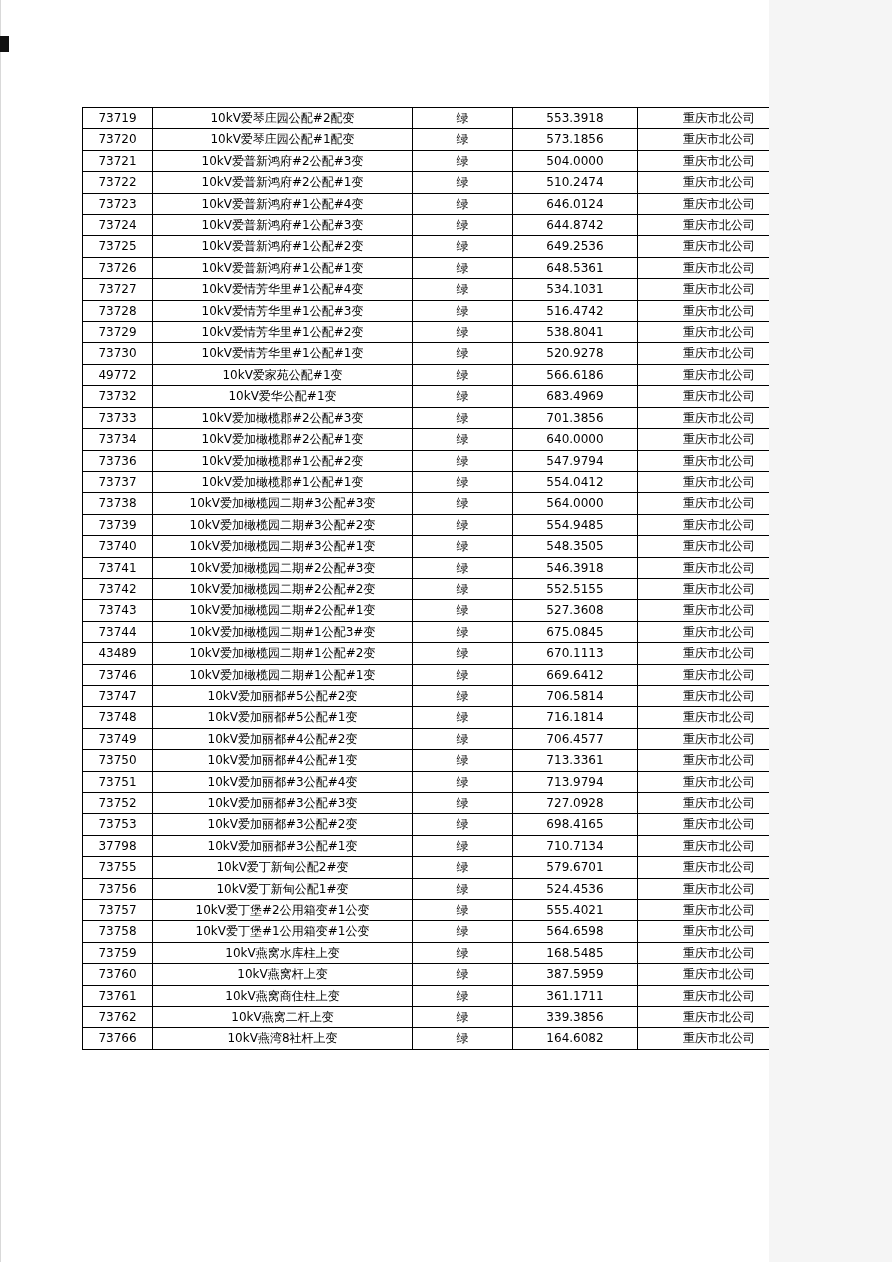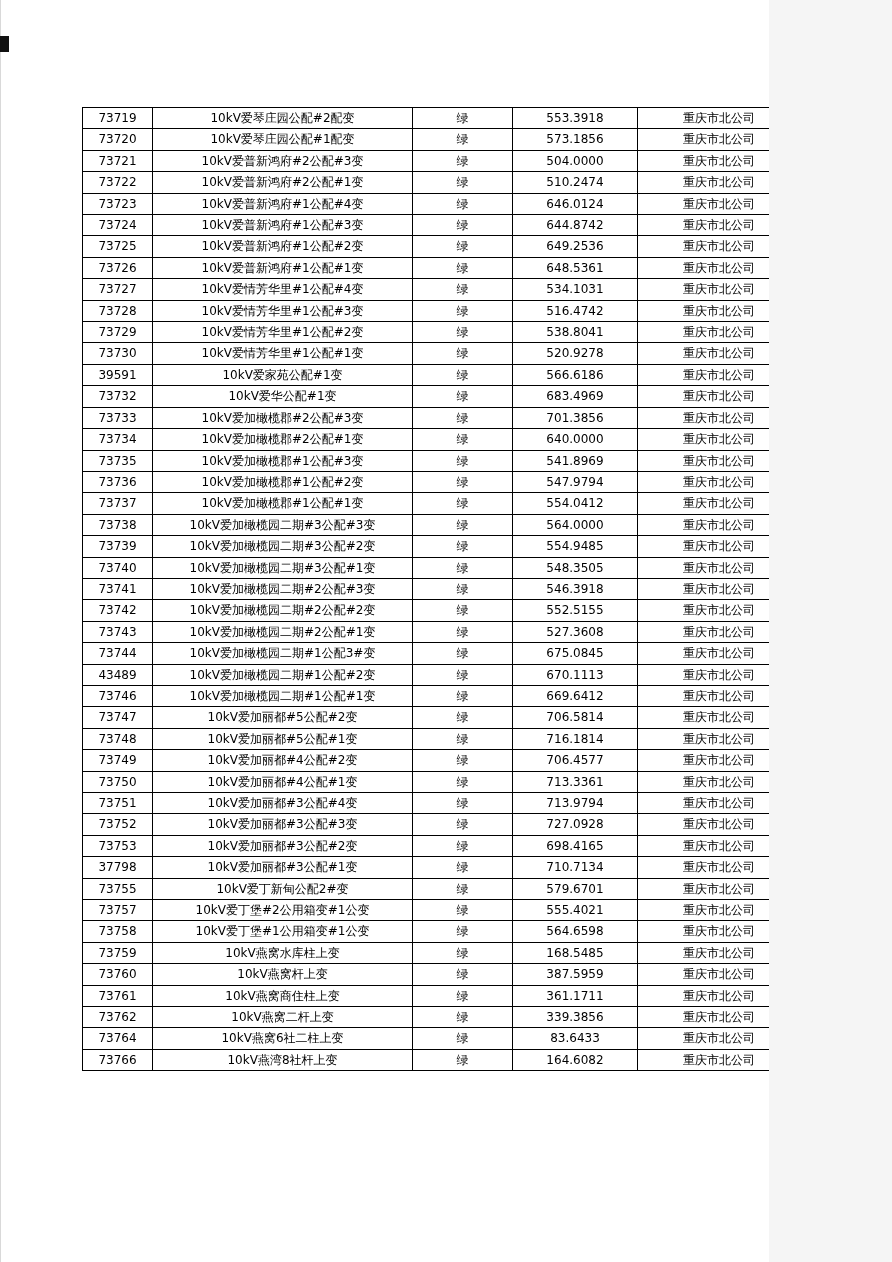--- a/index.html
+++ b/index.html
@@ -152,21 +152,21 @@
             <td class="col-company">重庆市北公司</td>
           </tr>
           <tr>
             <td class="col-id">73730</td>
             <td class="col-name">10kV爱情芳华里#1公配#1变</td>
             <td class="col-status">绿</td>
             <td class="col-value">520.9278</td>
             <td class="col-company">重庆市北公司</td>
           </tr>
           <tr>
-            <td class="col-id">39591</td>
+            <td class="col-id">49772</td>
             <td class="col-name">10kV爱家苑公配#1变</td>
             <td class="col-status">绿</td>
             <td class="col-value">566.6186</td>
             <td class="col-company">重庆市北公司</td>
           </tr>
           <tr>
             <td class="col-id">73732</td>
             <td class="col-name">10kV爱华公配#1变</td>
             <td class="col-status">绿</td>
             <td class="col-value">683.4969</td>
@@ -180,27 +180,20 @@
             <td class="col-company">重庆市北公司</td>
           </tr>
           <tr>
             <td class="col-id">73734</td>
             <td class="col-name">10kV爱加橄榄郡#2公配#1变</td>
             <td class="col-status">绿</td>
             <td class="col-value">640.0000</td>
             <td class="col-company">重庆市北公司</td>
           </tr>
           <tr>
-            <td class="col-id">73735</td>
-            <td class="col-name">10kV爱加橄榄郡#1公配#3变</td>
-            <td class="col-status">绿</td>
-            <td class="col-value">541.8969</td>
-            <td class="col-company">重庆市北公司</td>
-          </tr>
-          <tr>
             <td class="col-id">73736</td>
             <td class="col-name">10kV爱加橄榄郡#1公配#2变</td>
             <td class="col-status">绿</td>
             <td class="col-value">547.9794</td>
             <td class="col-company">重庆市北公司</td>
           </tr>
           <tr>
             <td class="col-id">73737</td>
             <td class="col-name">10kV爱加橄榄郡#1公配#1变</td>
             <td class="col-status">绿</td>
@@ -327,20 +320,27 @@
             <td class="col-company">重庆市北公司</td>
           </tr>
           <tr>
             <td class="col-id">73755</td>
             <td class="col-name">10kV爱丁新甸公配2#变</td>
             <td class="col-status">绿</td>
             <td class="col-value">579.6701</td>
             <td class="col-company">重庆市北公司</td>
           </tr>
           <tr>
+            <td class="col-id">73756</td>
+            <td class="col-name">10kV爱丁新甸公配1#变</td>
+            <td class="col-status">绿</td>
+            <td class="col-value">524.4536</td>
+            <td class="col-company">重庆市北公司</td>
+          </tr>
+          <tr>
             <td class="col-id">73757</td>
             <td class="col-name">10kV爱丁堡#2公用箱变#1公变</td>
             <td class="col-status">绿</td>
             <td class="col-value">555.4021</td>
             <td class="col-company">重庆市北公司</td>
           </tr>
           <tr>
             <td class="col-id">73758</td>
             <td class="col-name">10kV爱丁堡#1公用箱变#1公变</td>
             <td class="col-status">绿</td>
@@ -366,27 +366,20 @@
             <td class="col-name">10kV燕窝商住柱上变</td>
             <td class="col-status">绿</td>
             <td class="col-value">361.1711</td>
             <td class="col-company">重庆市北公司</td>
           </tr>
           <tr>
             <td class="col-id">73762</td>
             <td class="col-name">10kV燕窝二杆上变</td>
             <td class="col-status">绿</td>
             <td class="col-value">339.3856</td>
-            <td class="col-company">重庆市北公司</td>
-          </tr>
-          <tr>
-            <td class="col-id">73764</td>
-            <td class="col-name">10kV燕窝6社二柱上变</td>
-            <td class="col-status">绿</td>
-            <td class="col-value">83.6433</td>
             <td class="col-company">重庆市北公司</td>
           </tr>
           <tr>
             <td class="col-id">73766</td>
             <td class="col-name">10kV燕湾8社杆上变</td>
             <td class="col-status">绿</td>
             <td class="col-value">164.6082</td>
             <td class="col-company">重庆市北公司</td>
           </tr>
         </tbody>

